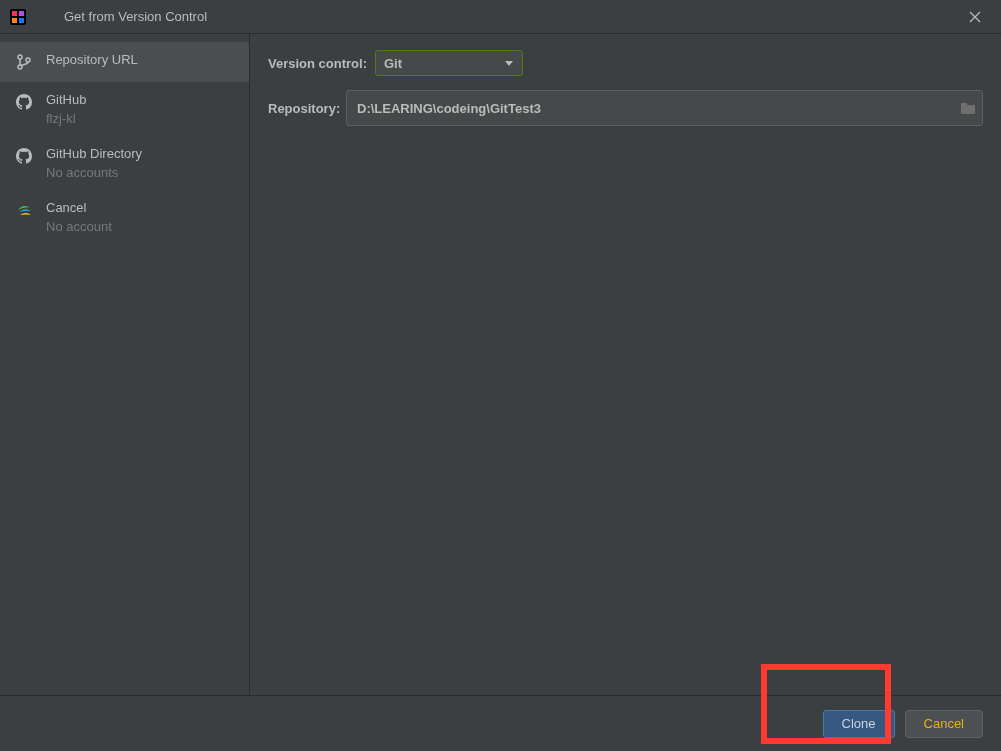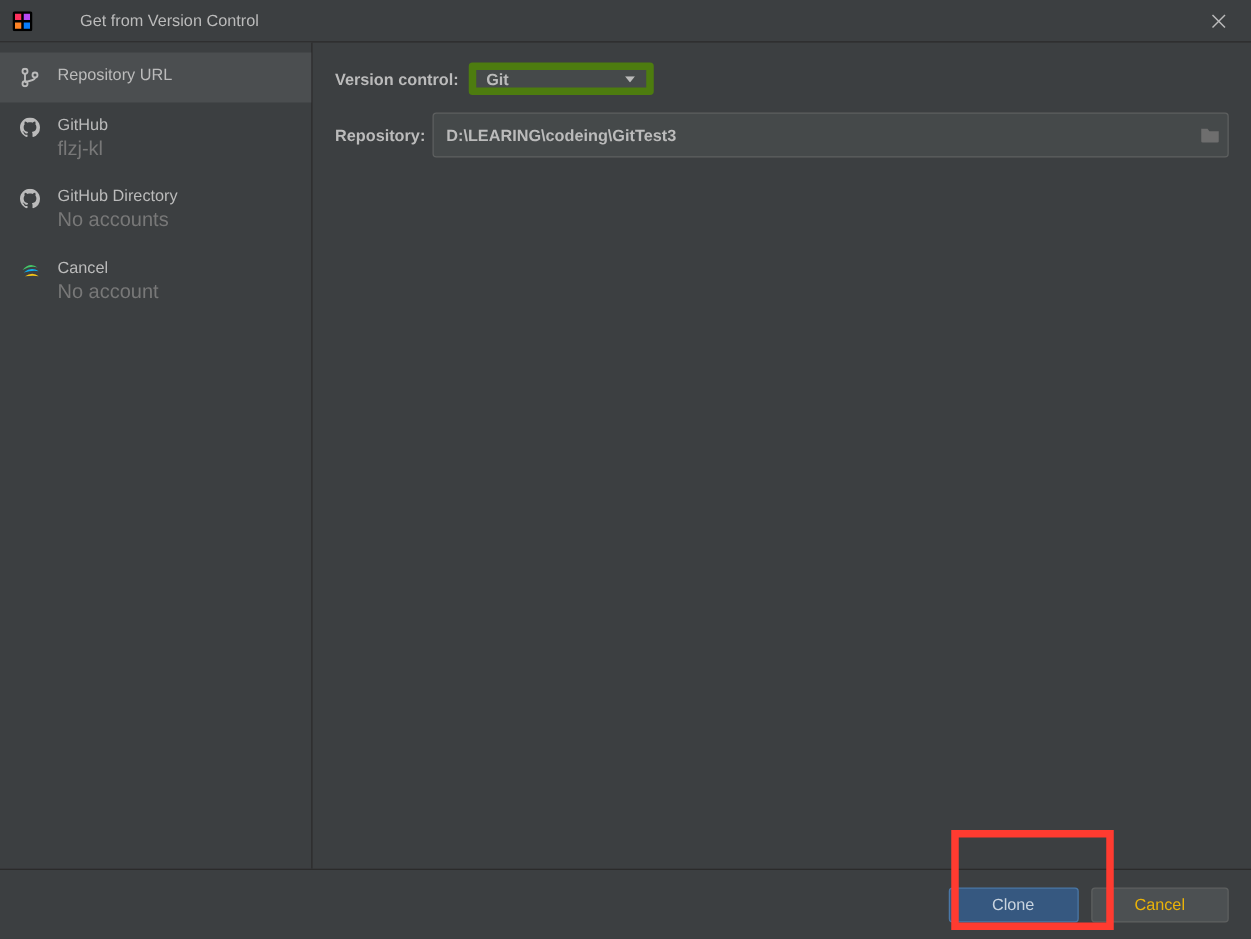--- a/index.html
+++ b/index.html
@@ -74,21 +74,21 @@
     .sidebar-item-text {
       display: flex;
       flex-direction: column;
     }
     .sidebar-item-label {
       font-size: 13px;
       font-weight: normal;
       color: #bbbbbb;
     }
     .sidebar-item-sublabel {
-      font-size: 16px;
+      font-size: 13px;
       color: #787878;
       margin-top: 4px;
     }
     .content {
       flex: 1;
       padding: 16px 18px;
     }
     .form-row {
       display: flex;
       align-items: center;
@@ -102,21 +102,21 @@
       text-align: left;
     }
     .form-label.version {
       width: auto;
       margin-right: 8px;
     }
     .combo {
       display: flex;
       align-items: center;
       background: #45494a;
-      border: 6px solid #4d7c0f;
+      border: 1px solid #4d7c0f;
       border-radius: 3px;
       height: 26px;
       padding: 0 8px;
       font-size: 13px;
       color: #bbbbbb;
       position: relative;
     }
     .combo-vc {
       width: 148px;
     }
@@ -195,21 +195,21 @@
       position: absolute;
       border: 6px solid #ff3b30;
       width: 130px;
       height: 80px;
       right: 110px;
       top: -32px;
       pointer-events: none;
     }
     .btn {
       height: 28px;
-      padding: 0 34px;
+      padding: 0 18px;
       border-radius: 3px;
       font-size: 13px;
       display: flex;
       align-items: center;
       justify-content: center;
       cursor: pointer;
       margin-left: 10px;
     }
     .btn-primary {
       background: #365880;

